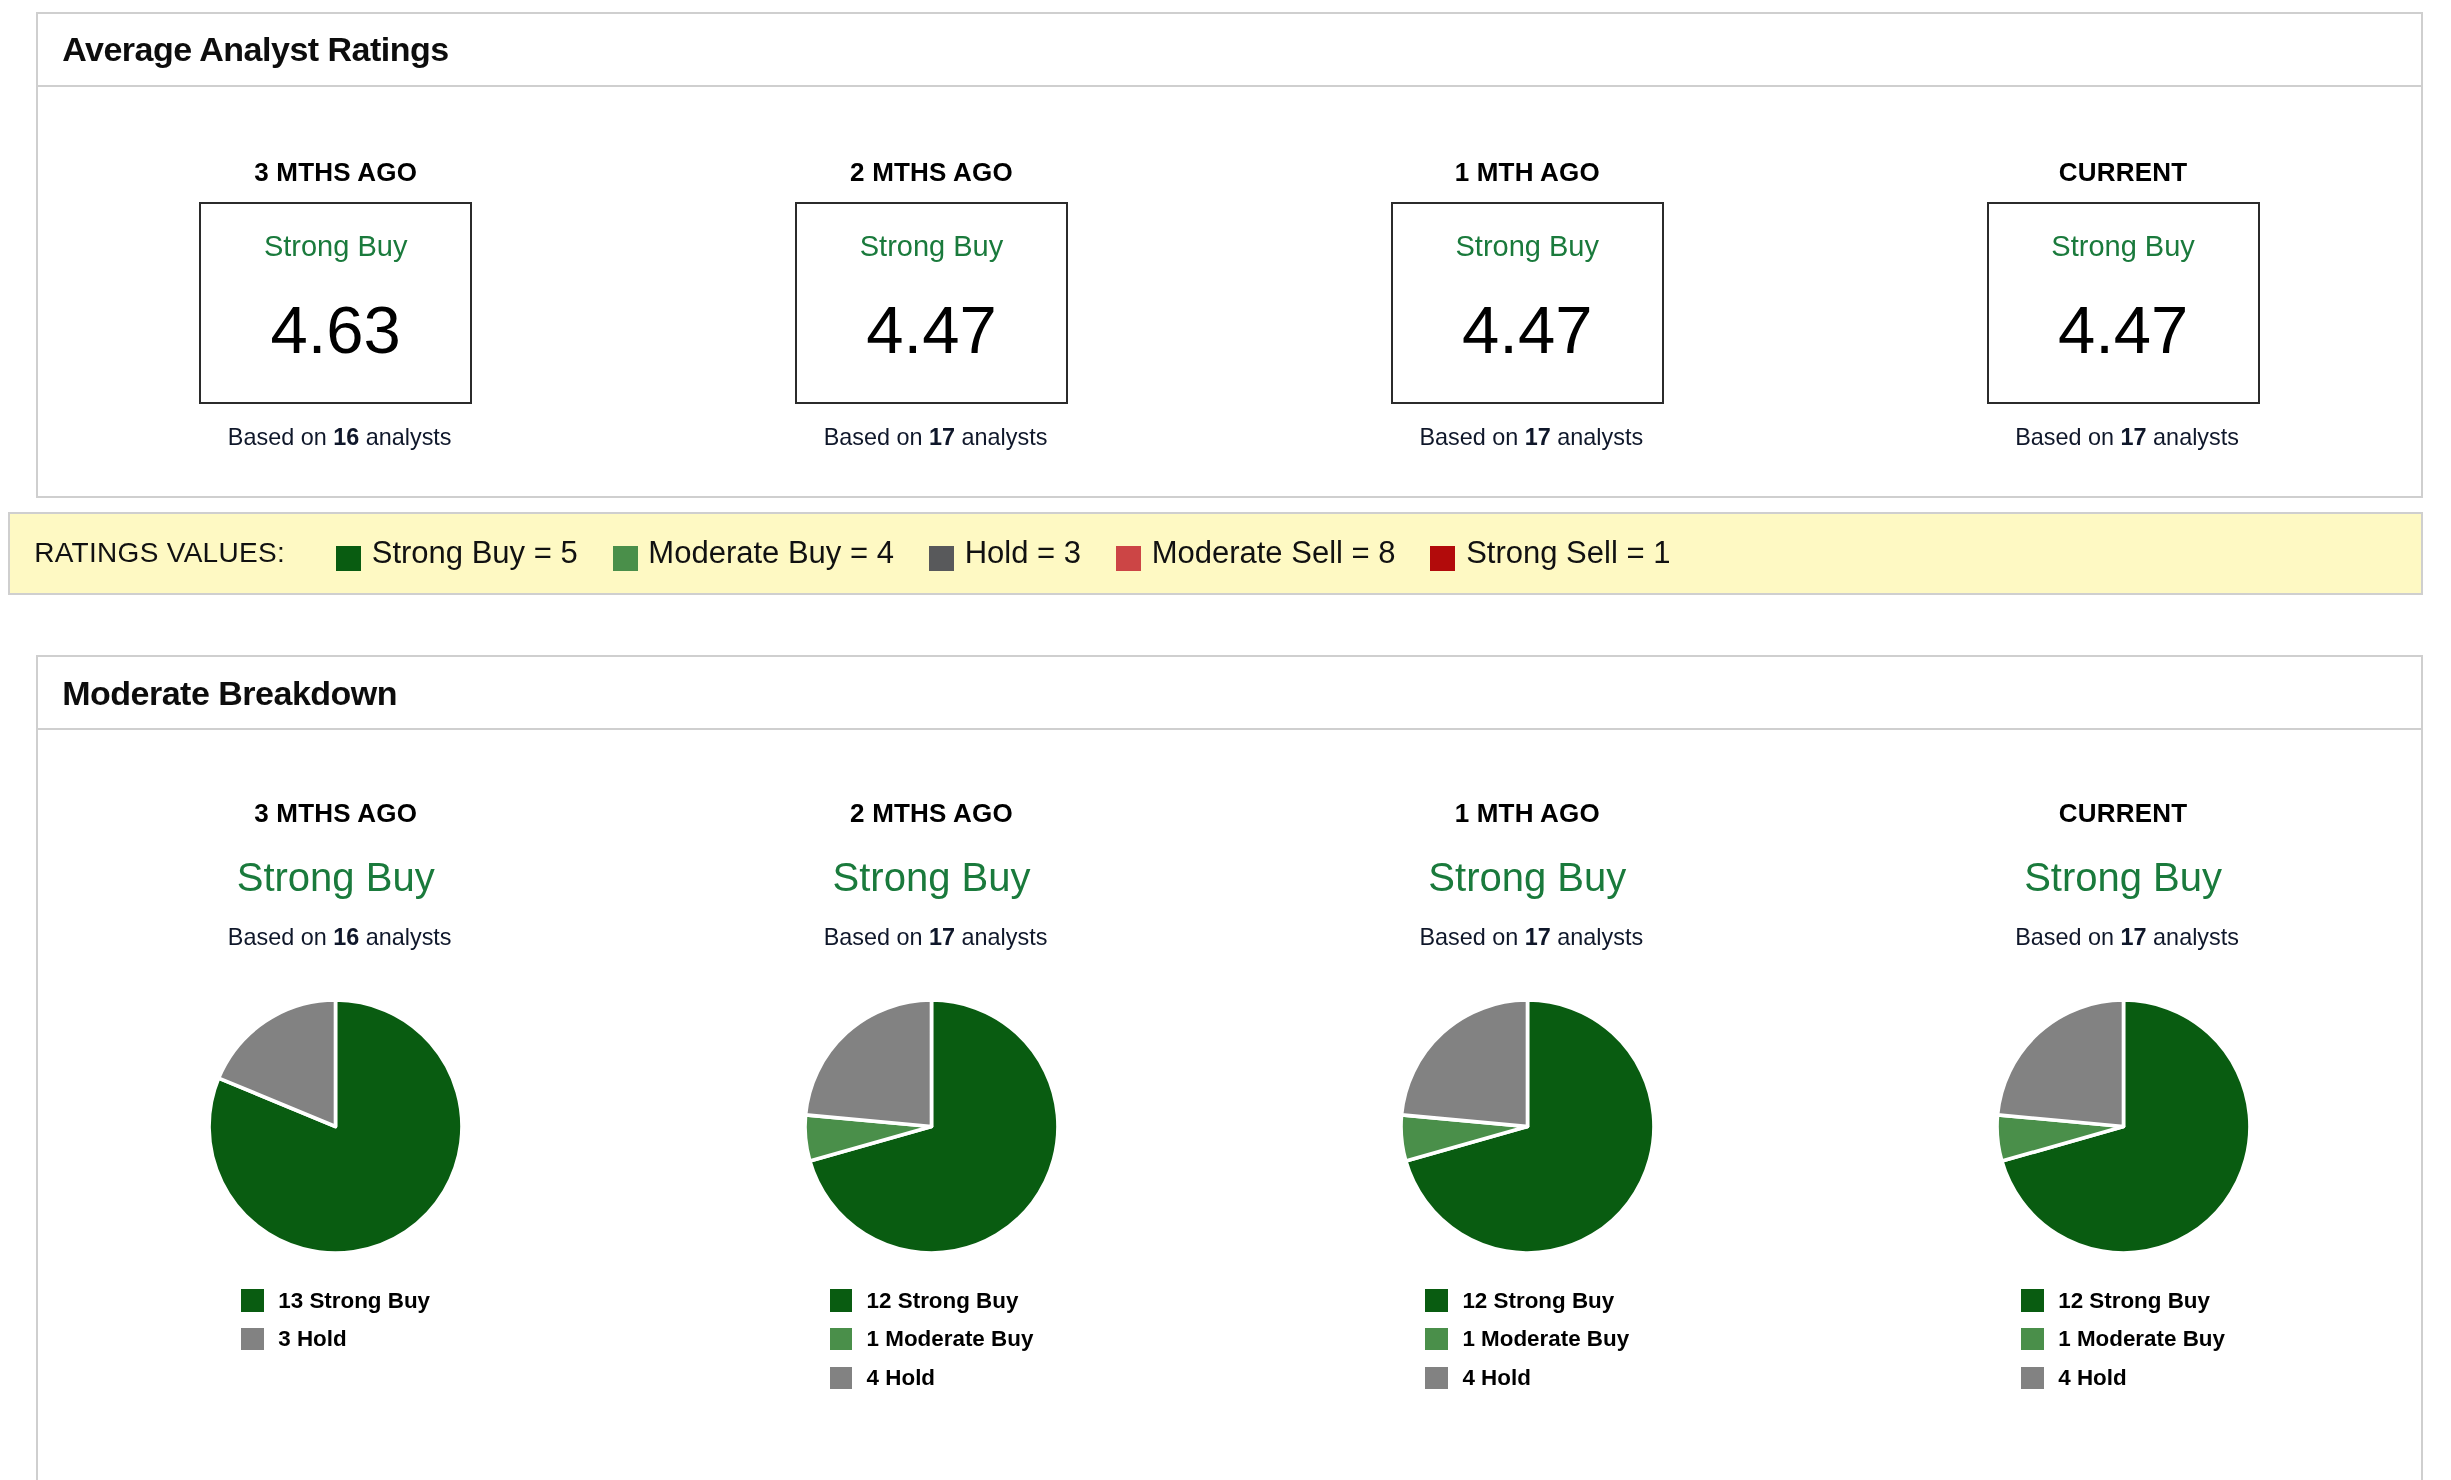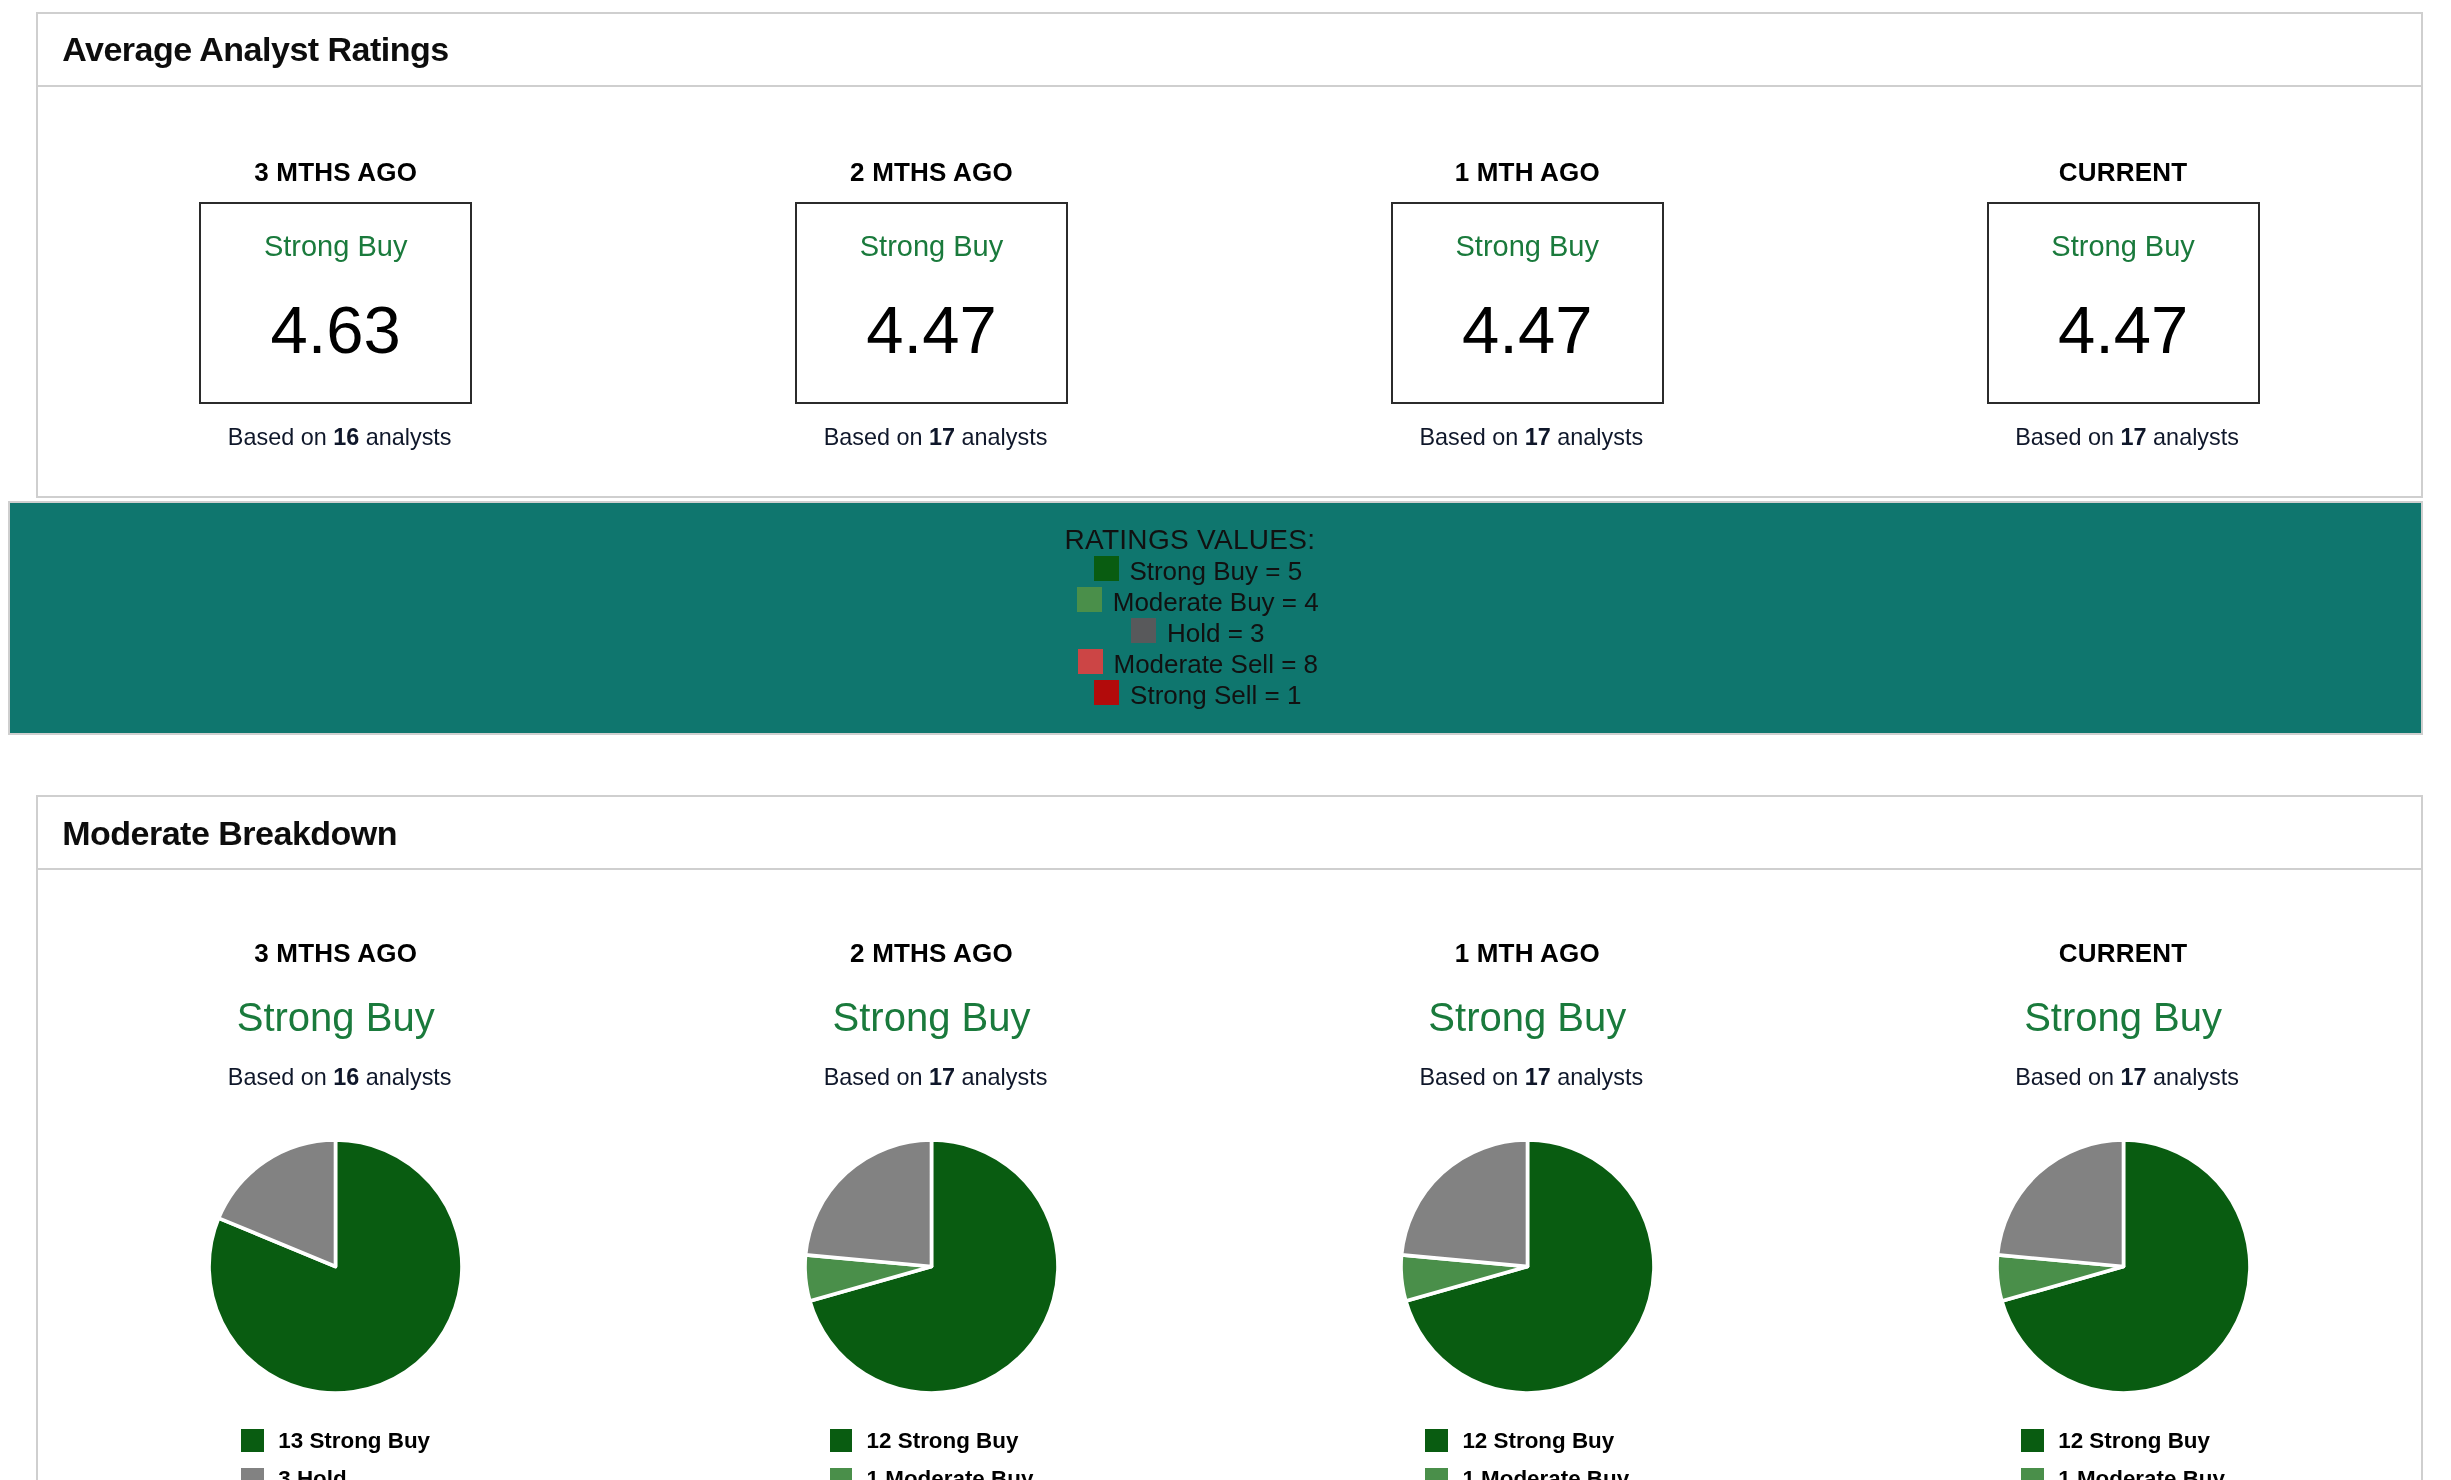--- a/index.html
+++ b/index.html
@@ -34,29 +34,29 @@
     background: #fff;
   }
   .rating-label { font-size: 29px; margin-top: 26px; }
   .green { color: #1a7a3c; }
   .rating-value { font-size: 67px; color: #000; margin-top: 33px; line-height: 1; }
   .based-on { font-size: 23.4px; margin-top: 19.5px; color: #0f172a; padding-left: 8px; }
   .based-on b { font-weight: 700; }
 
   
   .ratings-values {
-    margin-top: 3px;
+    margin-top: 14px;
     border: 2px solid #cfcfcf;
-    background: #0f766e;
+    background: #fef9c3;
     padding: 21.5px 24.4px;
     display: flex; align-items: center;
-    font-size: 28px; color: #111; flex-direction: column;
+    font-size: 28px; color: #111;
   }
   .rv-label { margin-right: 51px; letter-spacing: 0.3px; }
-  .rv-item { display: flex; align-items: flex-start; margin-right: 35px; font-size: 26px; }
+  .rv-item { display: flex; align-items: flex-end; margin-right: 35px; font-size: 31px; }
   .sq { width: 25px; height: 25px; display: inline-block; margin-right: 10.7px; flex: 0 0 auto; }
 
   
   .panel2 { margin-top: 60px; }
   .bd-grid { display: flex; padding: 68px 0 0; }
   .bd-col { flex: 1; text-align: center; padding-bottom: 144px; }
   .bd-rating { font-size: 40px; margin-top: 26px; }
   .bd-based { font-size: 23.4px; margin-top: 23.4px; }
   .pie-wrap { margin-top: 39px; height: 273px; }
   svg.pie { width: 273px; height: 273px; }

